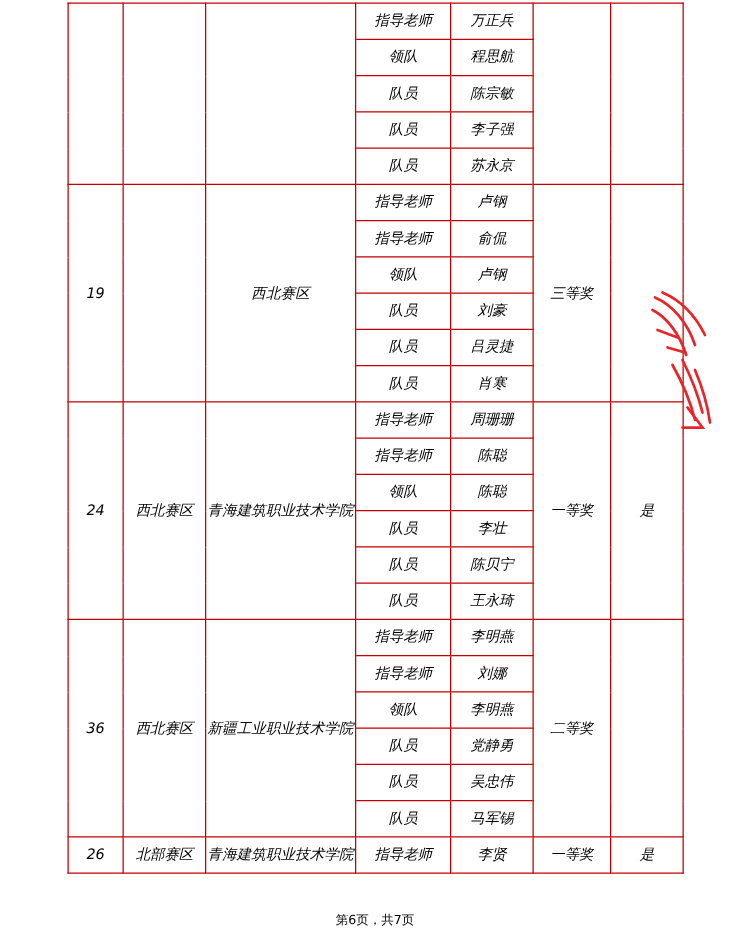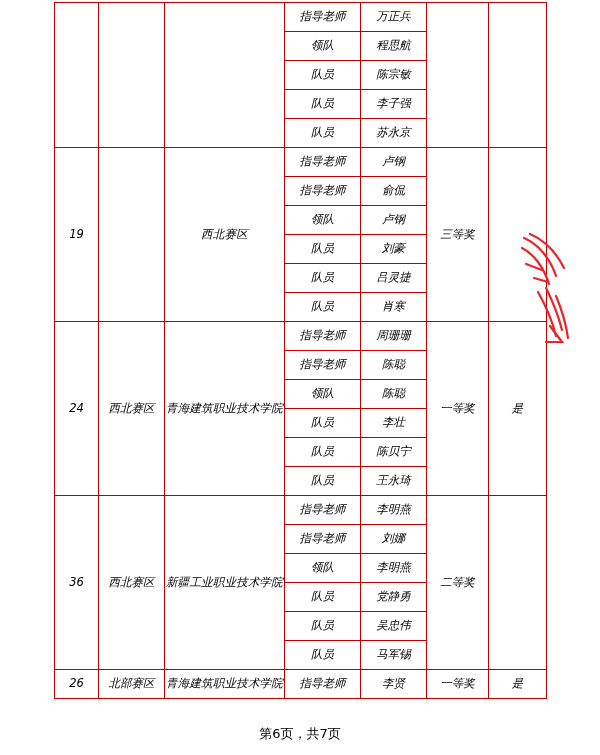--- a/index.html
+++ b/index.html
@@ -51,21 +51,21 @@
   .cell-school { font-size: 11.5px; letter-spacing: 0.2px; }
   .cell-role { font-size: 11.5px; }
   .cell-name { font-size: 11.5px; }
 
   .footer {
     position: absolute;
     left: 0;
     right: 0;
     bottom: 14px;
     text-align: center;
-    font-size: 13px;
+    font-size: 10px;
     color: #000;
   }
 
   .stamp {
     position: absolute;
     right: 22px;
     top: 228px;
     width: 62px;
     height: 120px;
     pointer-events: none;

